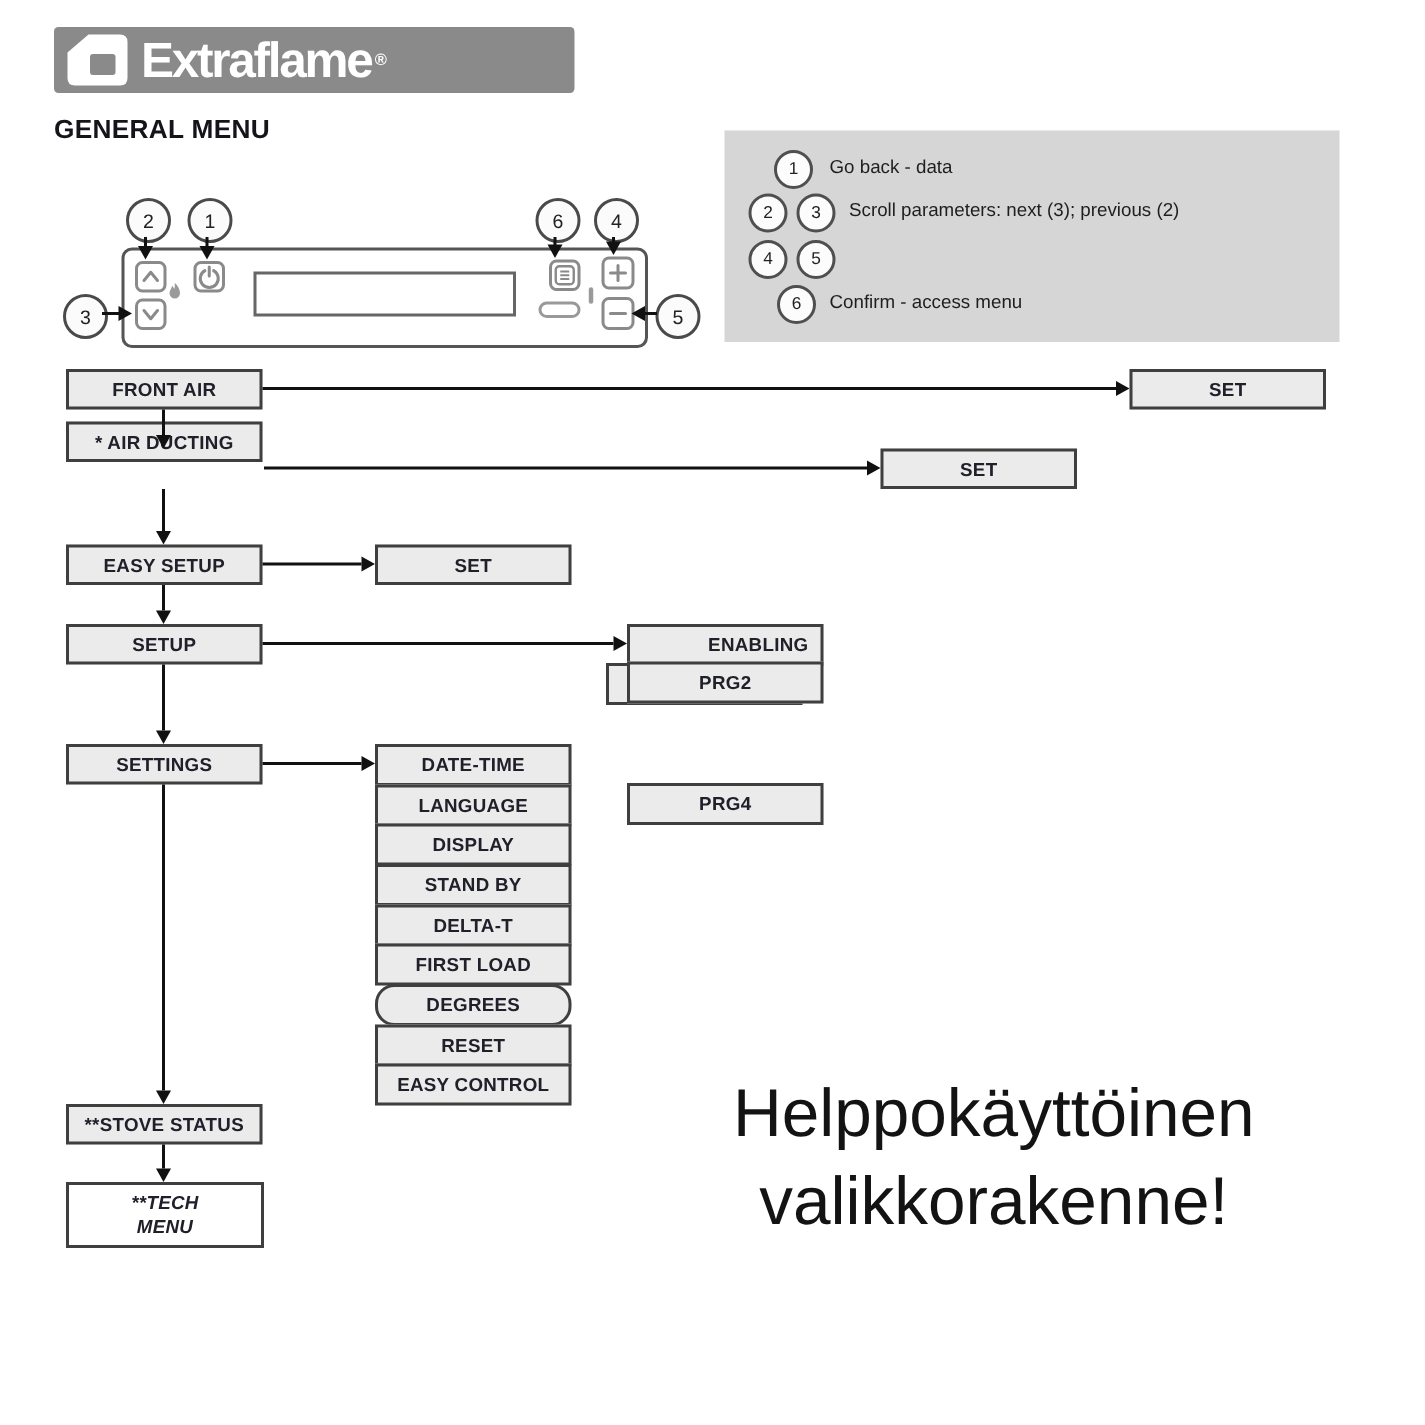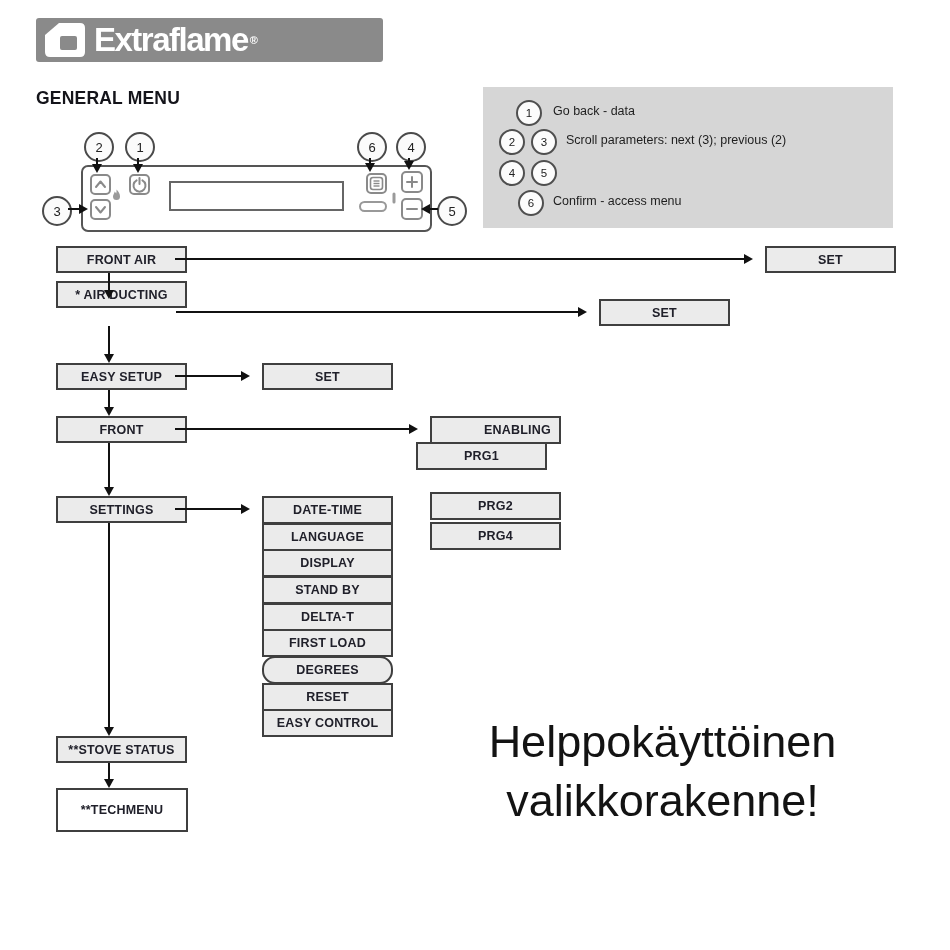--- a/index.html
+++ b/index.html
@@ -2,22 +2,22 @@
 <html><head>
 <meta charset="utf-8">
 <style>
   html,body{margin:0;padding:0;background:#fff;}
   #stage{position:relative;width:950px;height:942px;background:#ffffff;overflow:hidden;
          font-family:"Liberation Sans",sans-serif;}
   .abs{position:absolute;box-sizing:border-box;}
   
   .box{position:absolute;box-sizing:border-box;background:#ebebeb;border:2px solid #3f3f3f;
        display:flex;align-items:center;justify-content:center;text-align:center;
-       font-weight:bold;font-size:12.5px;color:#20202a;letter-spacing:0.2px;margin-left:12px;}
-  .box.white{background:#ffffff;flex-direction:row;line-height:16px;}
+       font-weight:bold;font-size:12.5px;color:#20202a;letter-spacing:0.2px;}
+  .box.white{background:#ffffff;flex-direction:column;line-height:16px;font-style:italic;}
   
   .hl{position:absolute;height:2px;background:#111;}
   .vl{position:absolute;width:2px;background:#111;}
   .ah-r{position:absolute;width:0;height:0;border-top:5px solid transparent;
         border-bottom:5px solid transparent;border-left:9px solid #111;}
   .ah-l{position:absolute;width:0;height:0;border-top:5px solid transparent;
         border-bottom:5px solid transparent;border-right:9px solid #111;}
   .ah-d{position:absolute;width:0;height:0;border-left:5px solid transparent;
         border-right:5px solid transparent;border-top:9px solid #111;}
   
@@ -31,21 +31,21 @@
         background:#fff;display:flex;align-items:center;justify-content:center;}
   
   .legend{position:absolute;left:483px;top:87px;width:410px;height:141px;}
   .badge{position:absolute;width:22px;height:22px;border-radius:50%;border:2px solid #4f4f4f;
          background:#fcfcfc;display:flex;align-items:center;justify-content:center;
          font-size:11.5px;color:#222;}
   .legend-text{position:absolute;font-size:12.5px;color:#1e1e1e;white-space:nowrap;}
   
   .tagline{position:absolute;left:425px;top:712px;width:475px;text-align:center;
            font-size:45px;line-height:59px;font-weight:300;color:#131313;}
-  .title{position:absolute;left:36px;top:88px;font-size:17.5px;font-weight:bold;color:#14141a;
+  .title{position:absolute;left:36px;top:76px;font-size:17.5px;font-weight:bold;color:#14141a;
          letter-spacing:0.2px;}
   .logo-band{position:absolute;left:36px;top:18px;width:347px;height:44px;border-radius:3px;
              display:flex;align-items:center;padding-left:8px;box-sizing:border-box;}
   .brand{font-size:33px;font-weight:bold;letter-spacing:-1.5px;color:#fff;margin-left:6px;}
   .reg{font-size:11px;color:#fff;vertical-align:14px;margin-left:2px;font-weight:bold;}
 </style>
 </head>
 <body>
 
 <div id="stage">
@@ -141,35 +141,35 @@
     <div class="legend-text" style="left:83px;top:46px;">Scroll parameters: next (3); previous (2)</div>
     <div class="badge" style="left:16px;top:73px;">4</div>
     <div class="badge" style="left:48px;top:73px;">5</div>
     <div class="badge" style="left:35px;top:103px;">6</div>
     <div class="legend-text" style="left:70px;top:107px;">Confirm - access menu</div>
   </div>
 
   <div class="box" style="left:44px;top:246px;width:131px;height:27px;">FRONT AIR</div>
   <div class="box" style="left:44px;top:281px;width:131px;height:27px;">* AIR DUCTING</div>
   <div class="box" style="left:44px;top:363px;width:131px;height:27px;">EASY SETUP</div>
-  <div class="box" style="left:44px;top:416px;width:131px;height:27px;">FRONT</div>
+  <div class="box" style="left:44px;top:416px;width:131px;height:27px;">SETUP</div>
   <div class="box" style="left:44px;top:496px;width:131px;height:27px;">SETTINGS</div>
   <div class="box" style="left:44px;top:736px;width:131px;height:27px;">**STOVE STATUS</div>
   <div class="box white" style="left:44px;top:788px;width:132px;height:44px;">
     <span>**TECH</span>
     <span>MENU</span>
   </div>
 
   <div class="box" style="left:753px;top:246px;width:131px;height:27px;">SET</div>
   <div class="box" style="left:587px;top:299px;width:131px;height:27px;">SET</div>
   <div class="box" style="left:250px;top:363px;width:131px;height:27px;">SET</div>
 
   <div class="box" style="left:418px;top:416px;width:131px;height:28px;padding-left:44px;">ENABLING</div>
   <div class="box" style="left:404px;top:442px;width:131px;height:28px;text-align:right;">PRG1</div>
-  <div class="box" style="left:418px;top:492px;width:131px;height:28px;">PRG2</div>
+  <div class="box" style="left:418px;top:441px;width:131px;height:28px;">PRG2</div>
   <div class="box" style="left:418px;top:522px;width:131px;height:28px;">PRG4</div>
 
   <div class="box" style="left:250px;top:496px;width:131px;height:28px;">DATE-TIME</div>
   <div class="box" style="left:250px;top:523px;width:131px;height:28px;">LANGUAGE</div>
   <div class="box" style="left:250px;top:549px;width:131px;height:28px;">DISPLAY</div>
   <div class="box" style="left:250px;top:576px;width:131px;height:28px;">STAND BY</div>
   <div class="box" style="left:250px;top:603px;width:131px;height:28px;">DELTA-T</div>
   <div class="box" style="left:250px;top:629px;width:131px;height:28px;">FIRST LOAD</div>
   <div class="box" style="left:250px;top:656px;width:131px;height:28px;border-radius:13px;">DEGREES</div>
   <div class="box" style="left:250px;top:683px;width:131px;height:28px;">RESET</div>

